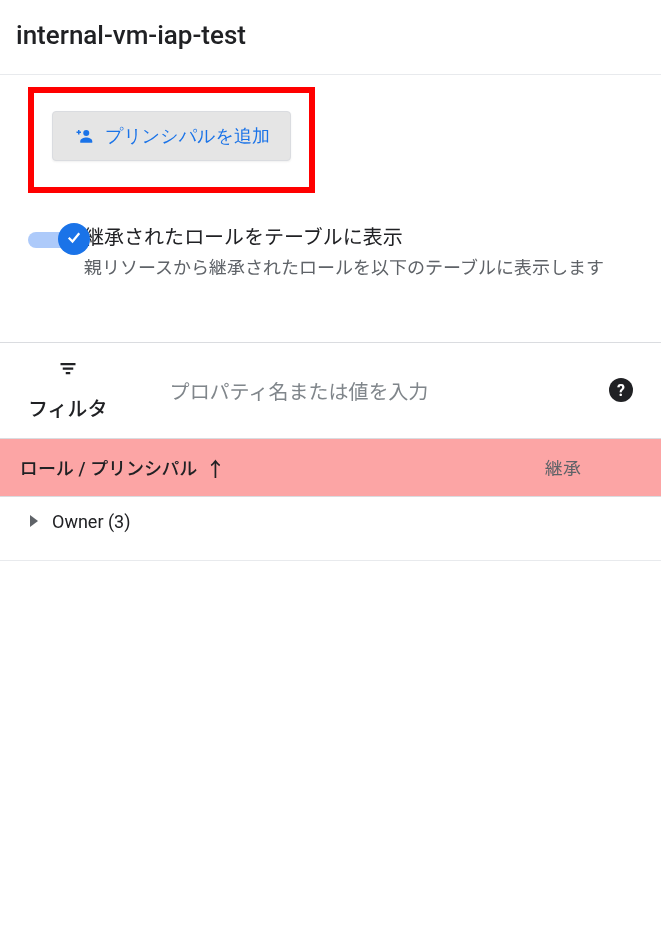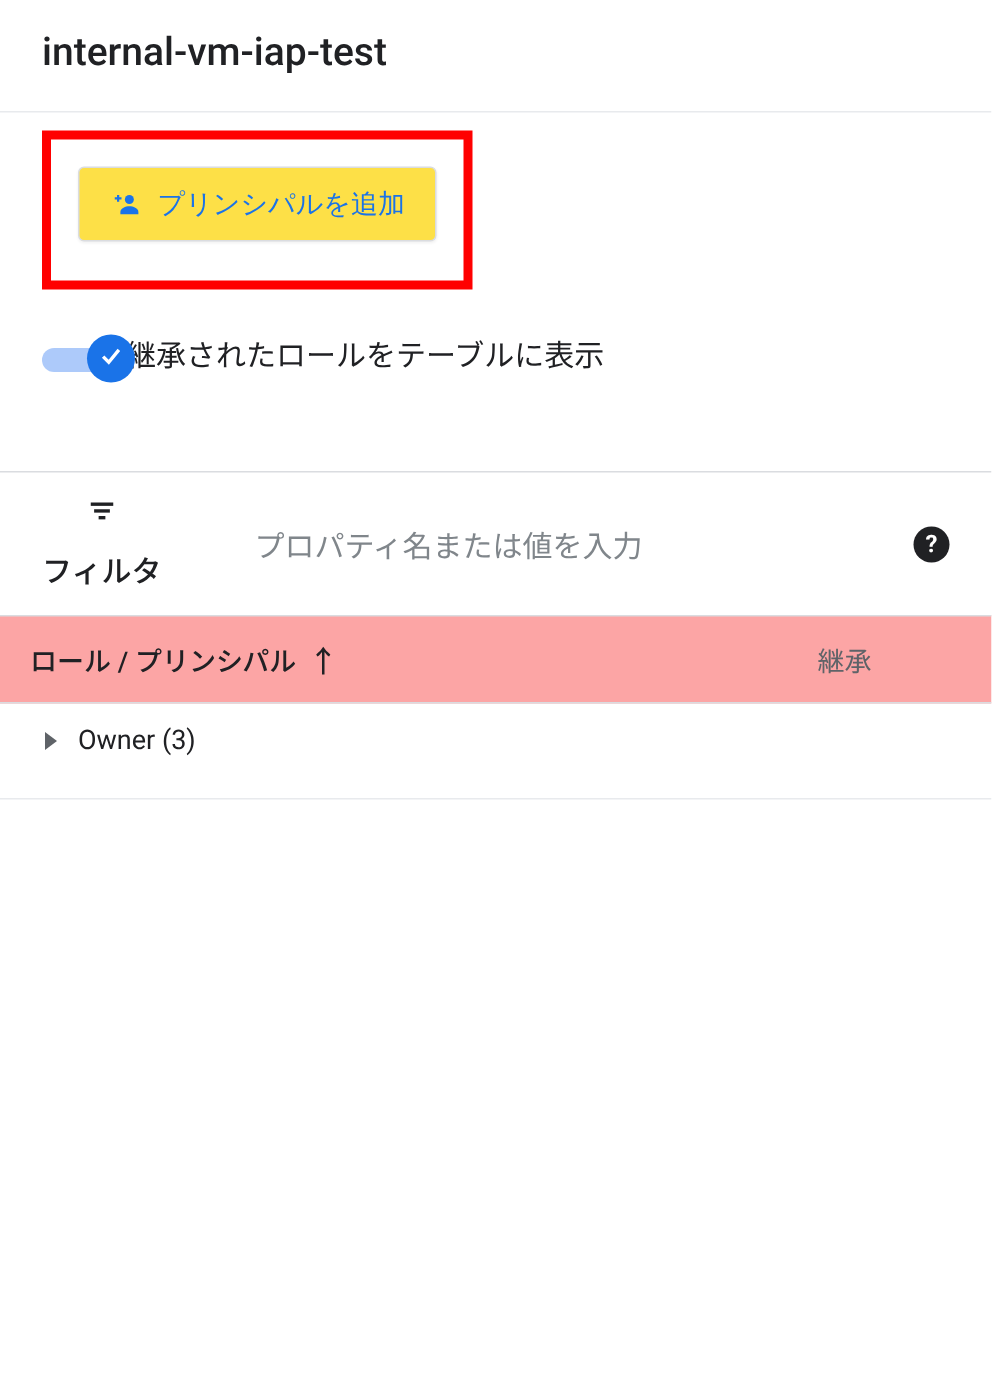--- a/index.html
+++ b/index.html
@@ -4,21 +4,21 @@
   <style>
     * { box-sizing: border-box; margin: 0; padding: 0; }
     body {
       font-family: Roboto, "Noto Sans JP", "Helvetica Neue", Arial, sans-serif;
       width: 661px;
       height: 929px;
       background: #fff;
       color: #202124;
     }
     .header {
-      padding: 20px 28px 24px 28px;
+      padding: 20px 28px 24px 16px;
       border-bottom: 1px solid #e8eaed;
     }
     .header h1 {
       font-size: 26px;
       font-weight: 500;
       color: #202124;
       letter-spacing: 0;
     }
     .content-top {
       padding: 36px 28px 28px 28px;
@@ -37,21 +37,21 @@
     .callout {
       border: 6px solid #ff0000;
       padding: 18px 18px 26px 18px;
       margin-top: -24px;
       margin-right: -22px;
     }
     .add-btn {
       display: inline-flex;
       align-items: center;
       gap: 10px;
-      background: #fde047;
+      background: #e5e5e5;
       border: 1px solid #dadce0;
       border-radius: 4px;
       padding: 12px 20px;
       font-size: 18px;
       font-weight: 500;
       color: #1a73e8;
       cursor: pointer;
       white-space: nowrap;
       box-shadow: 0 1px 2px rgba(60,64,67,.08);
     }
@@ -208,20 +208,21 @@
     <div class="toggle-thumb">
       <span>
         <svg viewBox="0 0 24 24" fill="none" stroke="#fff" stroke-width="3">
           <polyline points="5,13 10,18 19,7"></polyline>
         </svg>
       </span>
     </div>
   </div>
   <div class="toggle-text">
     <div class="toggle-title">継承されたロールをテーブルに表示</div>
+    <div class="toggle-sub">親リソースから継承されたロールを以下のテーブルに表示します</div>
   </div>
 </div>
 
 <div class="filter-bar">
   <div class="filter-label">
     <span>
       <svg width="20" height="18" viewBox="0 0 24 24" fill="#202124">
         <rect x="2" y="4" width="20" height="3"></rect>
         <rect x="5" y="10" width="14" height="3"></rect>
         <rect x="9" y="16" width="6" height="3"></rect>

